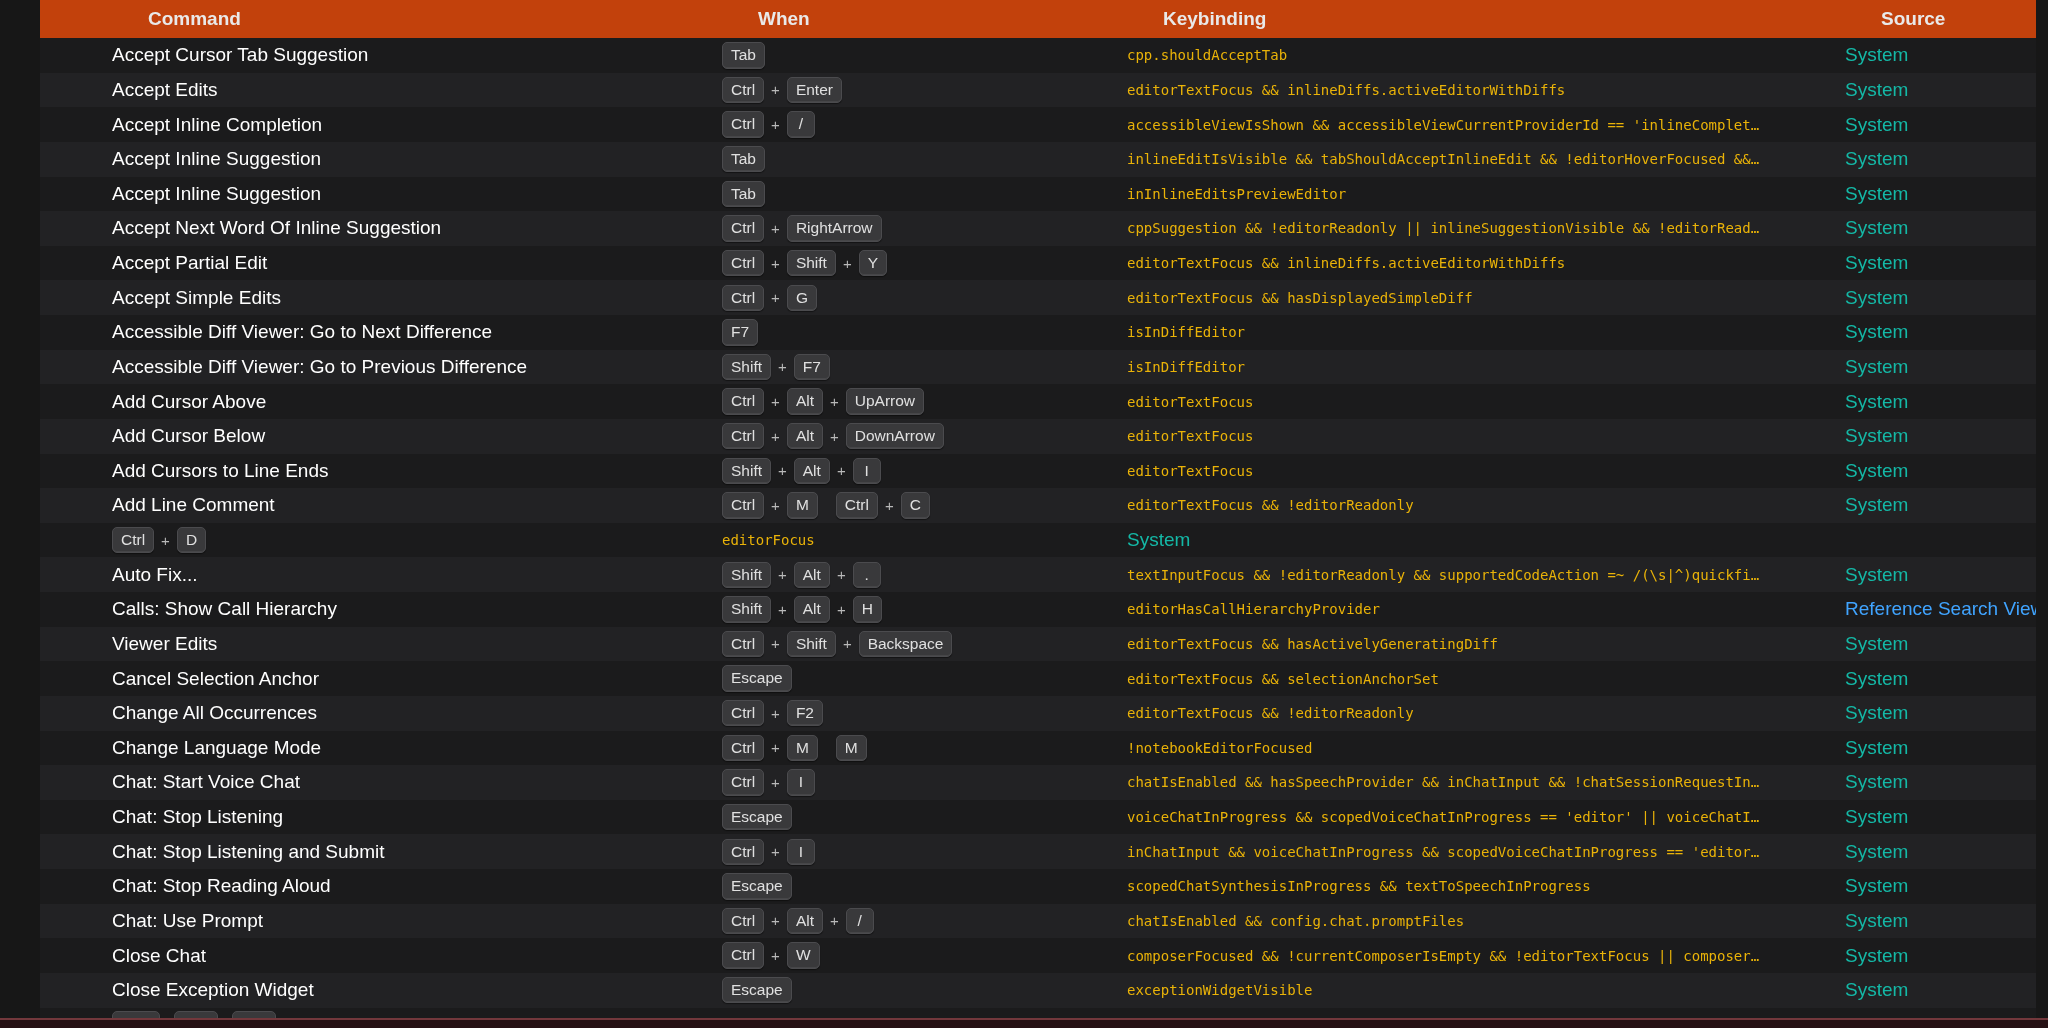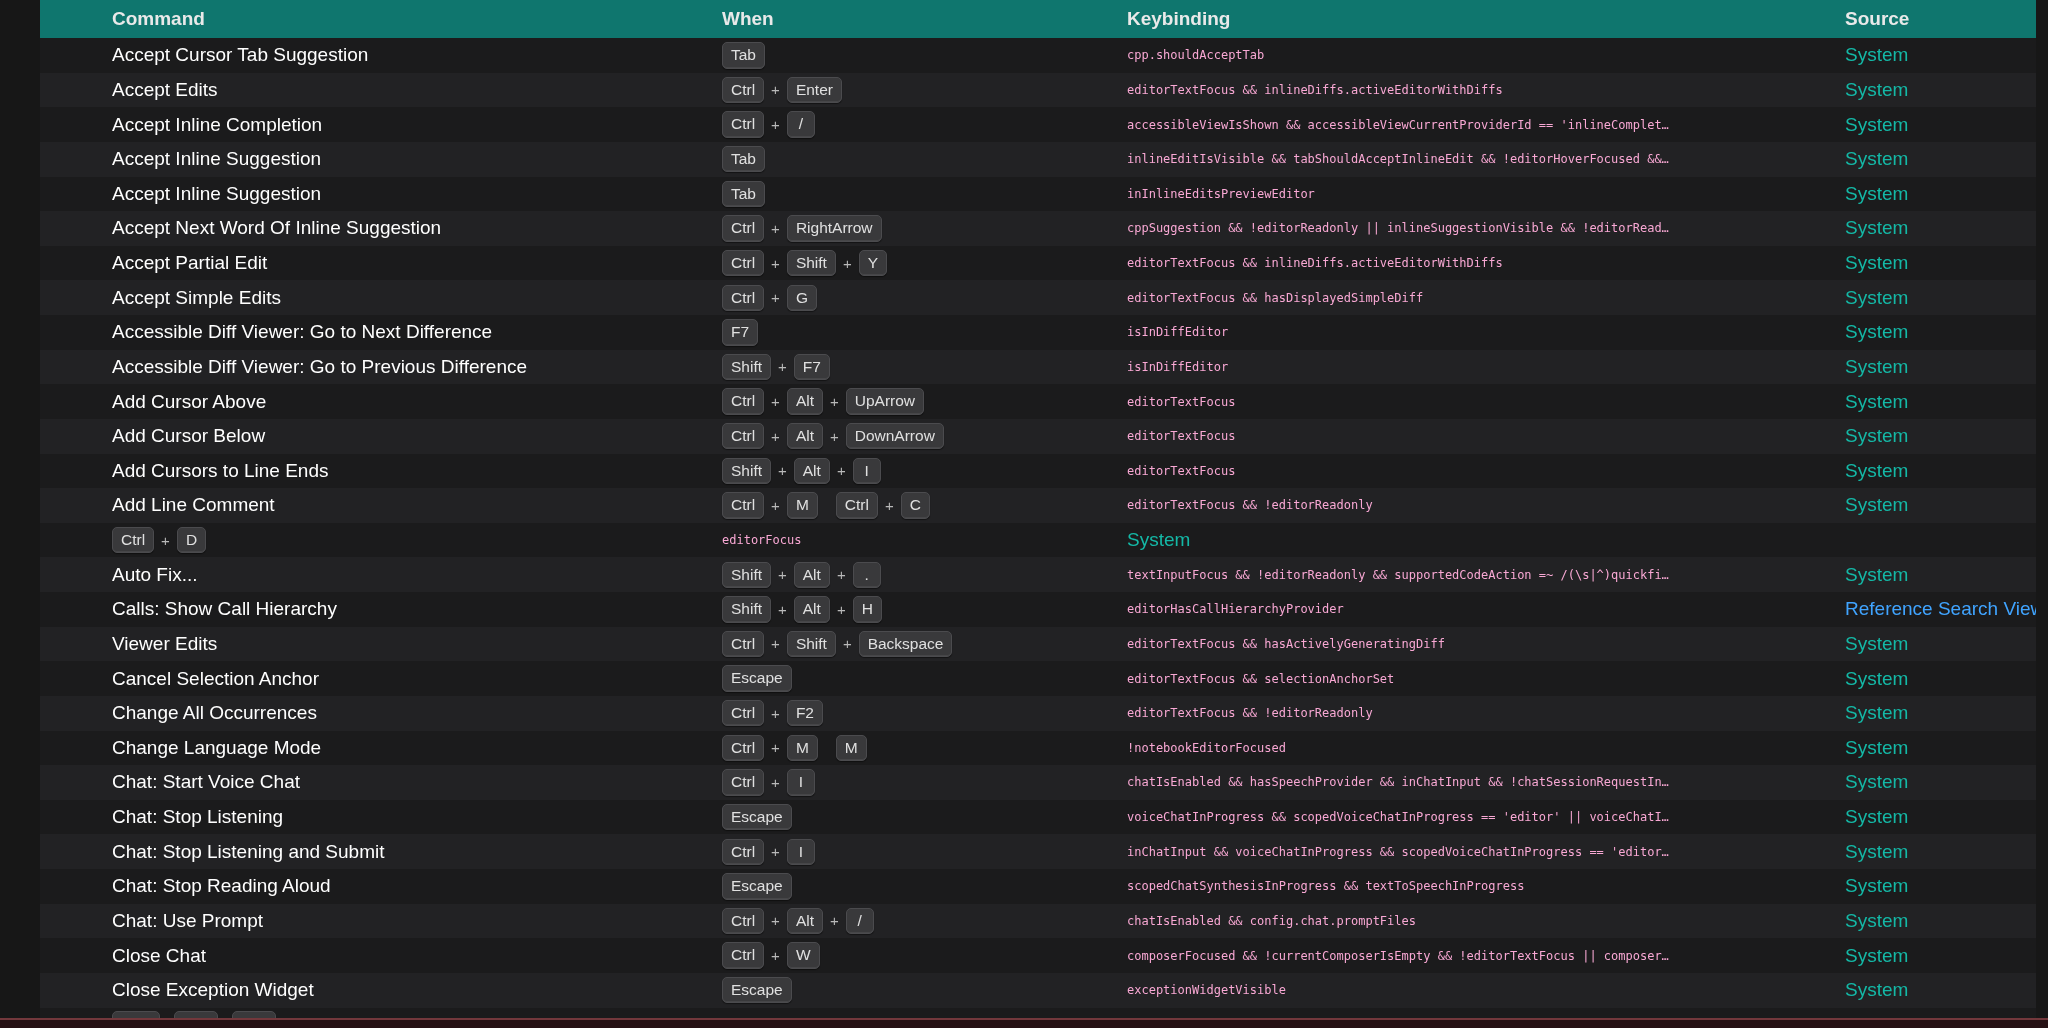--- a/index.html
+++ b/index.html
@@ -1,32 +1,32 @@
 <!DOCTYPE html>
 <html><head>
 <meta charset="utf-8">
 <style>
   html,body{margin:0;padding:0;background:#171717;width:2048px;height:1028px;overflow:hidden;
     font-family:"Liberation Sans","DejaVu Sans",sans-serif;}
   #kb-table{position:absolute;left:40px;top:0;right:12px;height:100%;}
-  .hdr{height:38px;background:#0f766e;display:grid;grid-template-columns:610px 405px 718px 1fr;
-    align-items:center;padding-left:72px;box-sizing:border-box;}
+  .hdr{height:38px;background:#c2410c;display:grid;grid-template-columns:610px 405px 718px 1fr;
+    align-items:center;padding-left:108px;box-sizing:border-box;}
   .hdr .hcell{font-size:19px;font-weight:700;color:#e9e9e9;white-space:nowrap;}
   .row{height:34.64px;display:grid;grid-template-columns:610px 405px 718px 1fr;align-items:center;
     padding-left:72px;box-sizing:border-box;overflow:hidden;}
   .row:nth-child(odd){background:#1b1b1c;}
   .row:nth-child(even){background:#222224;}
   .cmd{font-size:19px;color:#ffffff;white-space:nowrap;overflow:hidden;}
   .keys{display:flex;align-items:flex-end;gap:18px;white-space:nowrap;}
   .kgroup{display:flex;align-items:center;gap:7px;}
   .key{display:inline-block;padding:2px 8px 3px;background:#39393b;border:1px solid #4b4b4e;
     border-radius:5px;font-size:15.5px;color:#e0e0e0;line-height:1.25;
     box-shadow:inset 0 -1px 0 rgba(255,255,255,0.07),0 1px 1px rgba(0,0,0,0.45);min-width:10px;text-align:center;}
   .plus{font-size:15px;color:#b9b9b9;}
-  .when{font-family:"DejaVu Sans Mono","Liberation Mono",monospace;font-size:12px;color:#f9a8d4;
+  .when{font-family:"DejaVu Sans Mono","Liberation Mono",monospace;font-size:14px;color:#eab308;
     white-space:nowrap;overflow:hidden;max-width:700px;}
   .src{font-size:19px;color:#14b8a6;white-space:nowrap;}
   .src.link{color:#40a4ff;cursor:pointer;}
   .partial{height:10px;overflow:hidden;background:#1b1b1c;display:flex;gap:14px;
     padding-left:72px;box-sizing:border-box;align-items:flex-start;}
   .stub{height:24px;margin-top:3px;}
   .redband{position:absolute;left:-40px;right:-12px;bottom:0;height:10px;background:#261114;
     border-top:2px solid #73383c;box-sizing:border-box;}
 </style>
 </head>

